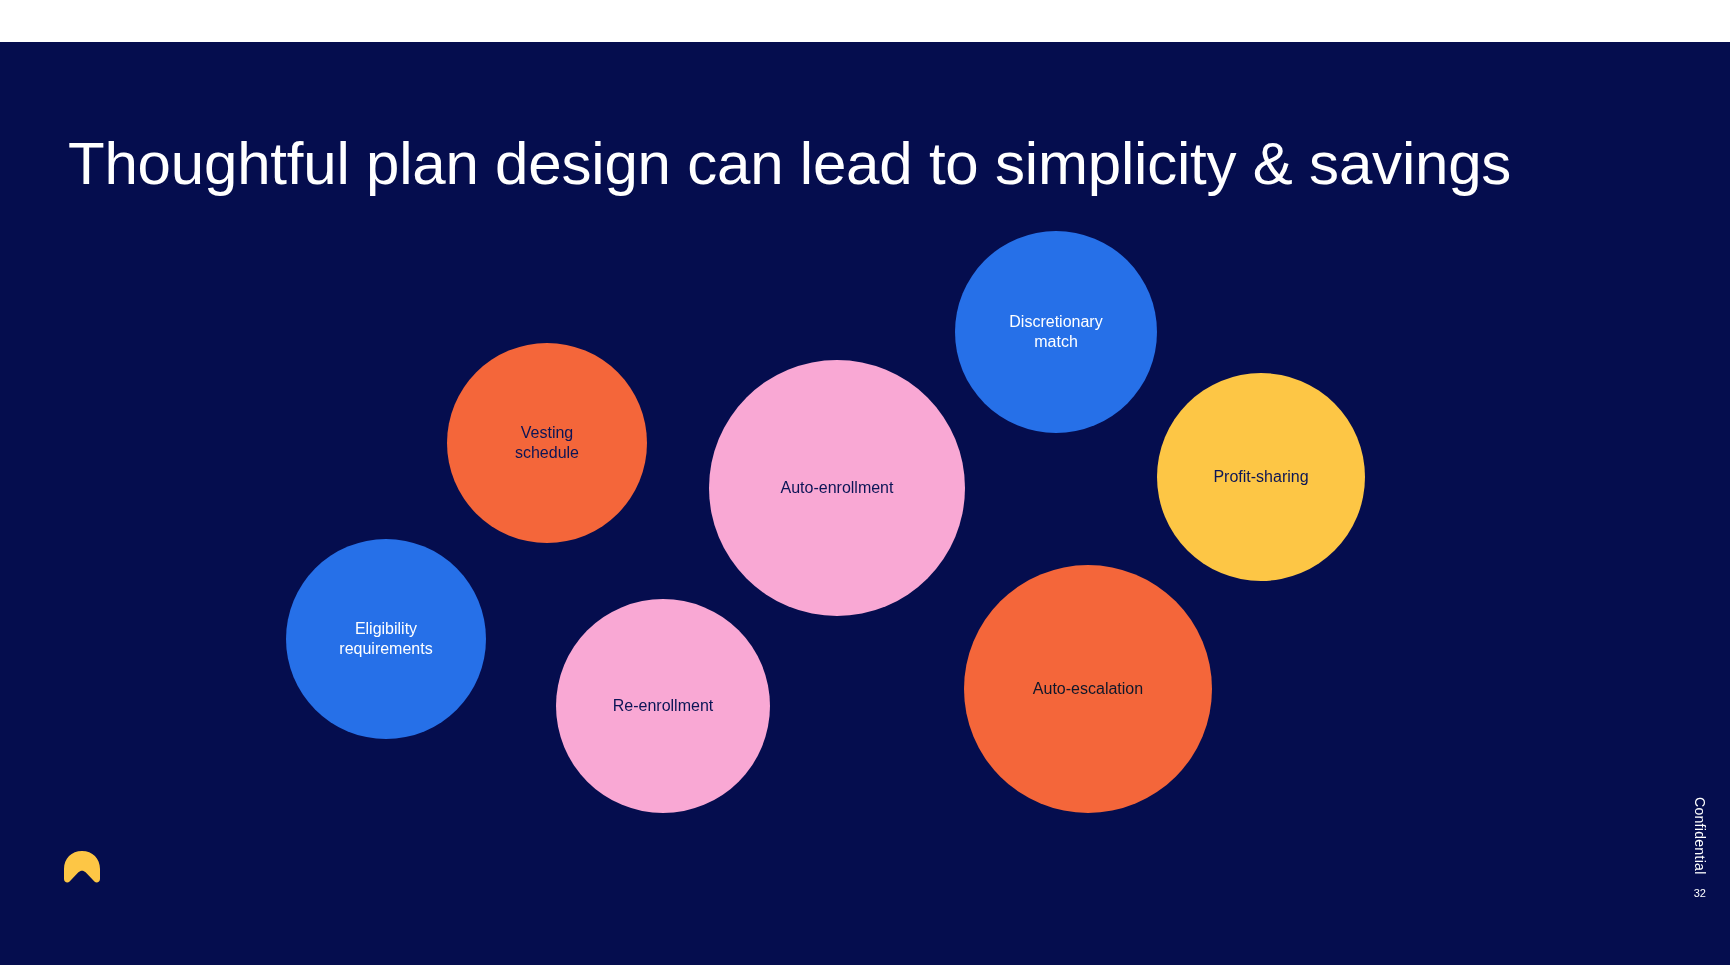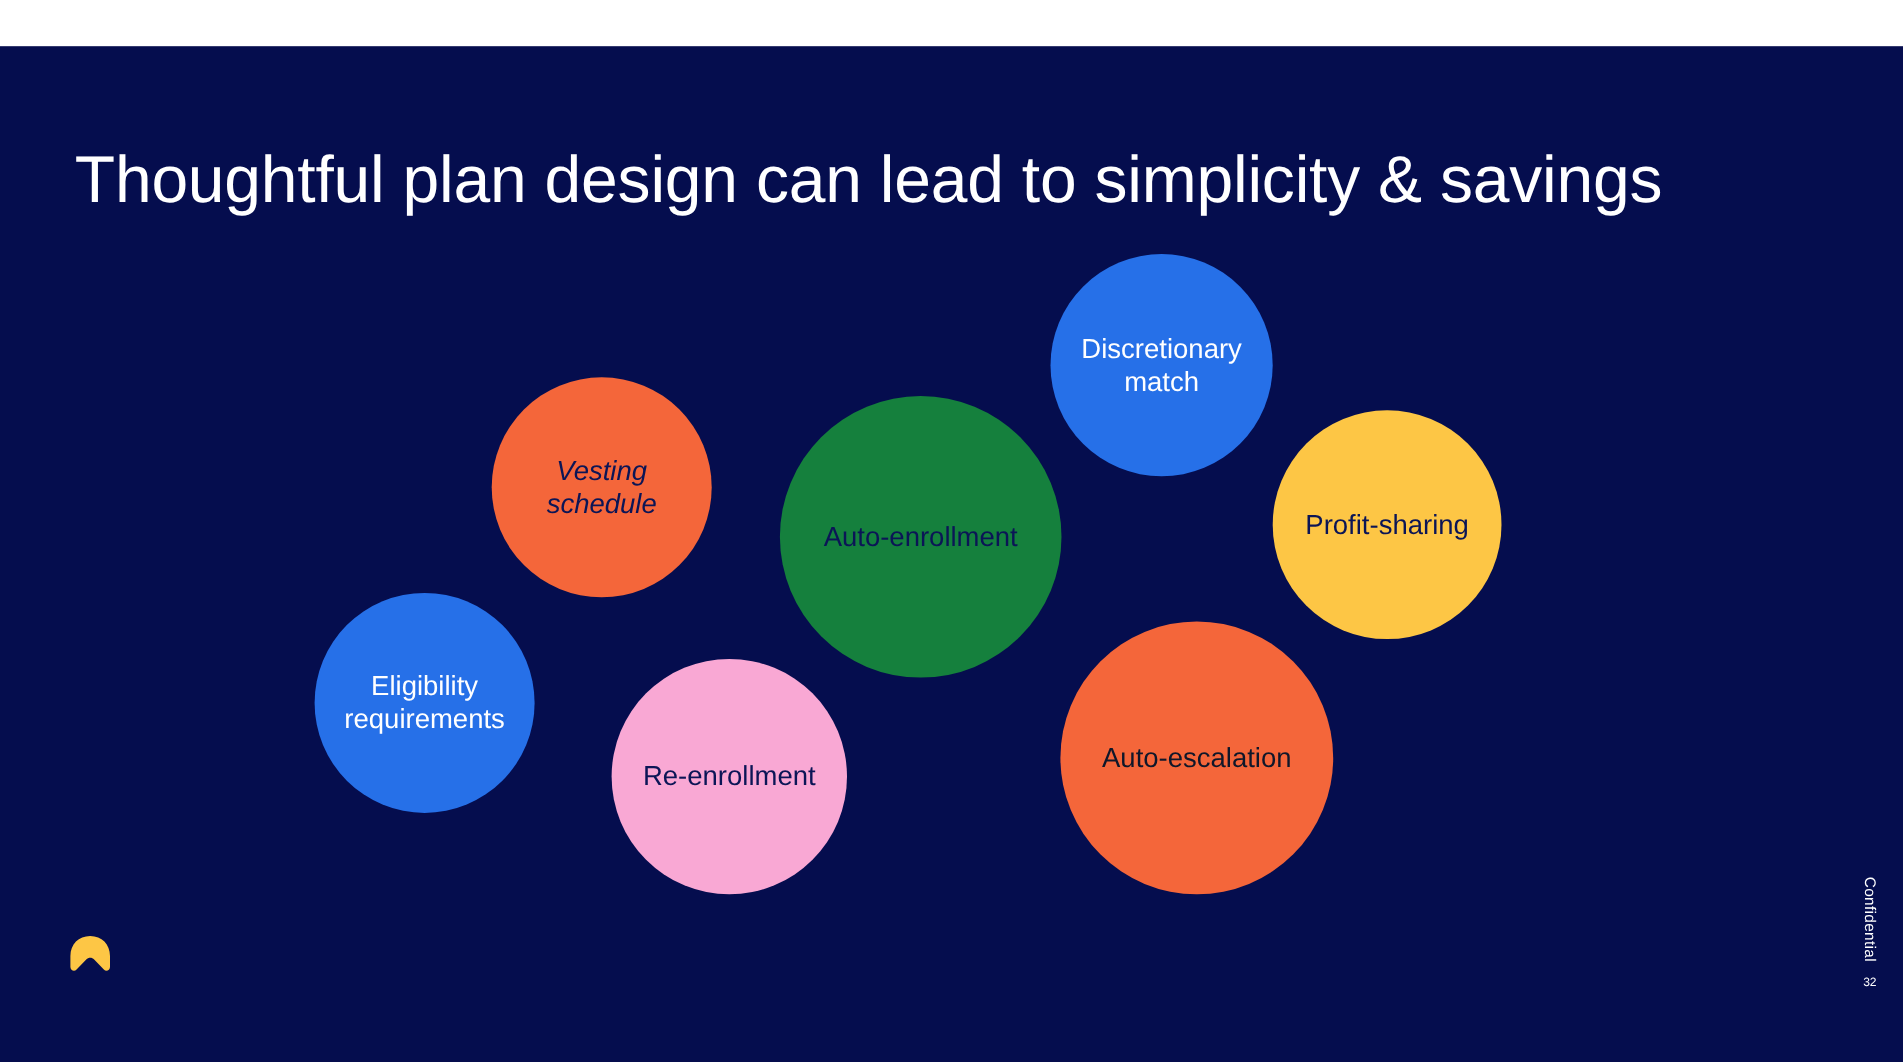--- a/index.html
+++ b/index.html
@@ -46,21 +46,21 @@
   .bubble {
     position: absolute;
     border-radius: 50%;
     display: flex;
     align-items: center;
     justify-content: center;
     text-align: center;
     box-sizing: border-box;
   }
   .bubble-label {
-    font-size: 25px;
+    font-size: 16px;
     font-weight: 400;
     line-height: 1.22;
     padding: 0 10px;
     pointer-events: none;
   }
 
   
   #logo-mark {
     position: absolute;
     left: 62px;
@@ -91,23 +91,23 @@
 </style>
 </head>
 <body>
 
 <div id="slide" style="background: rgb(5, 13, 78); margin-top: 42px;">
 
   <h1 id="slide-title">Thoughtful plan design can lead to simplicity &amp; savings</h1>
 
   <div id="bubble-field">
       <div class="bubble" style="left: 447px; top: 301px; width: 200px; height: 200px; background: rgb(244, 102, 58);">
-        <span class="bubble-label" style="color: rgb(11, 21, 86); font-style: italic;">Vesting<br>schedule</span>
+        <span class="bubble-label" style="color: rgb(11, 21, 86);">Vesting<br>schedule</span>
       </div>
-      <div class="bubble" style="left: 709px; top: 318px; width: 256px; height: 256px; background: #15803d;">
+      <div class="bubble" style="left: 709px; top: 318px; width: 256px; height: 256px; background: #f9a8d4;">
         <span class="bubble-label" style="color: rgb(11, 21, 86);">Auto-enrollment</span>
       </div>
       <div class="bubble" style="left: 955px; top: 189px; width: 202px; height: 202px; background: rgb(38, 112, 232);">
         <span class="bubble-label" style="color: rgb(255, 255, 255);">Discretionary<br>match</span>
       </div>
       <div class="bubble" style="left: 1157px; top: 331px; width: 208px; height: 208px; background: rgb(253, 198, 69);">
         <span class="bubble-label" style="color: rgb(11, 21, 86);">Profit-sharing</span>
       </div>
       <div class="bubble" style="left: 286px; top: 497px; width: 200px; height: 200px; background: rgb(38, 112, 232);">
         <span class="bubble-label" style="color: rgb(255, 255, 255);">Eligibility<br>requirements</span>

